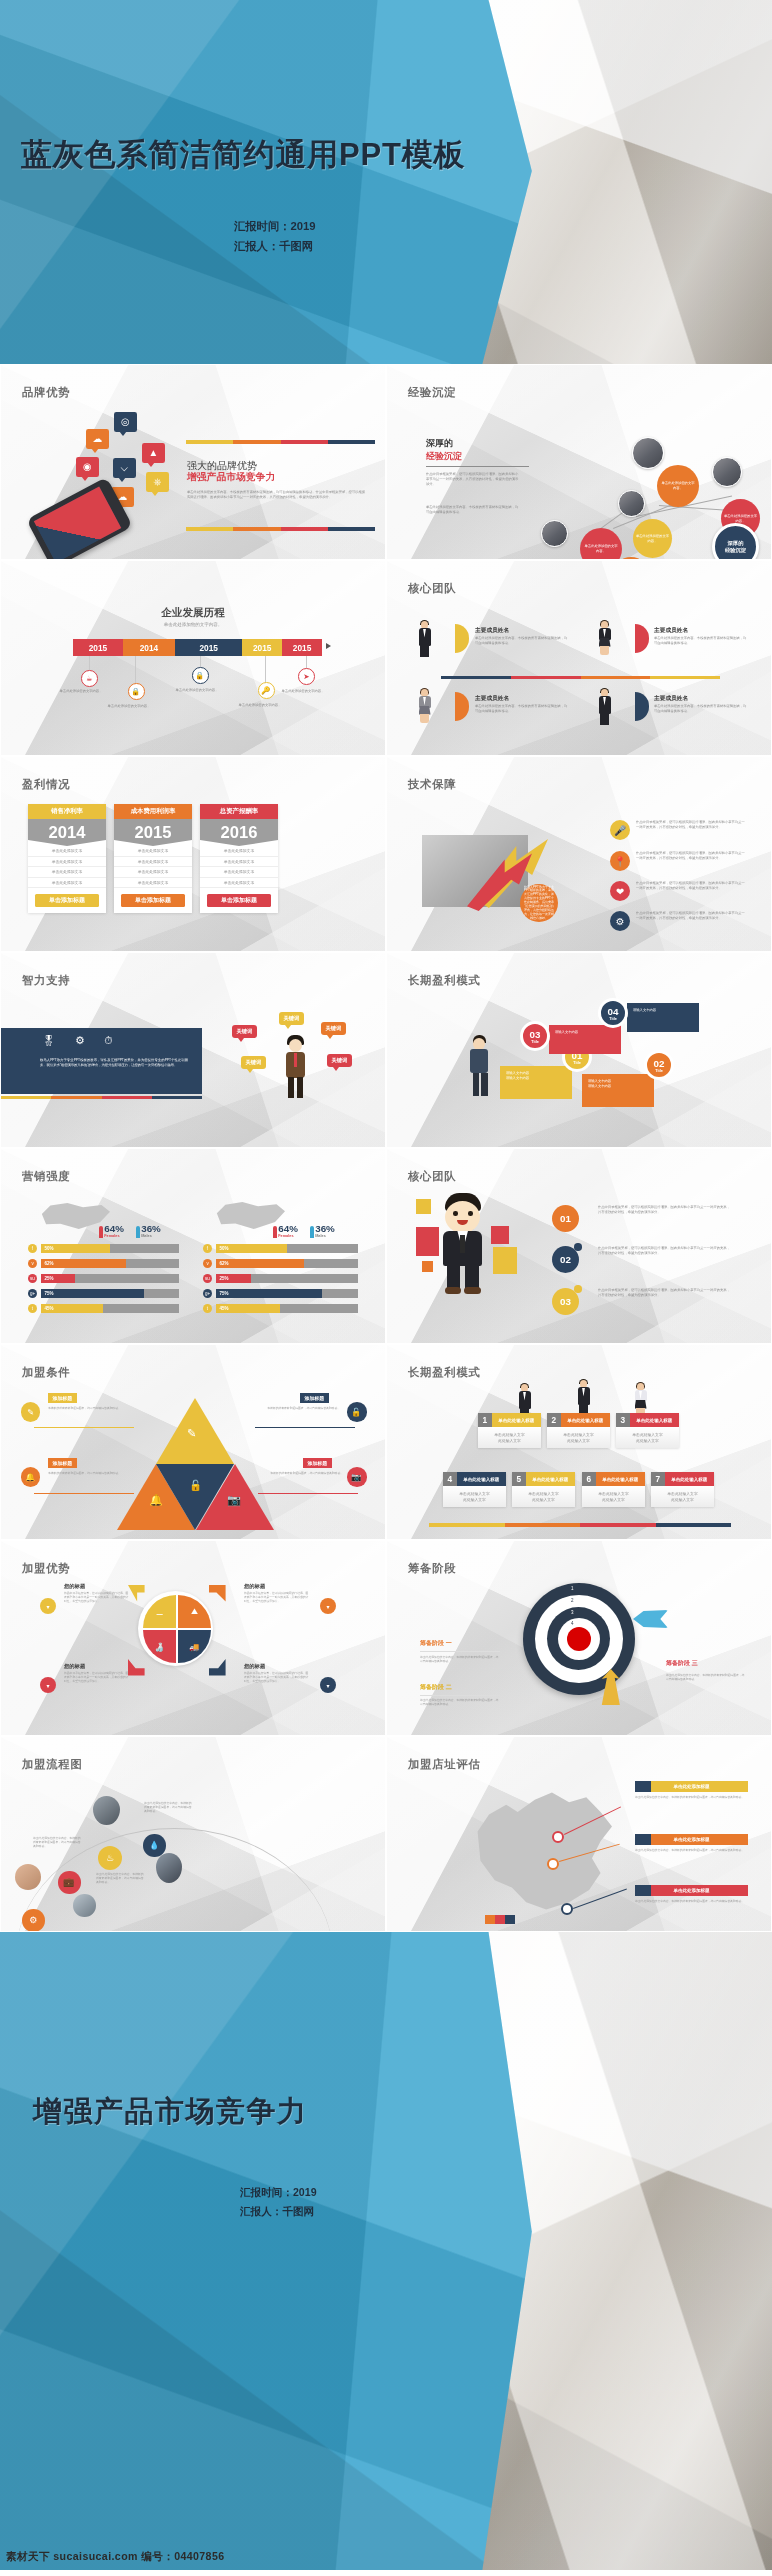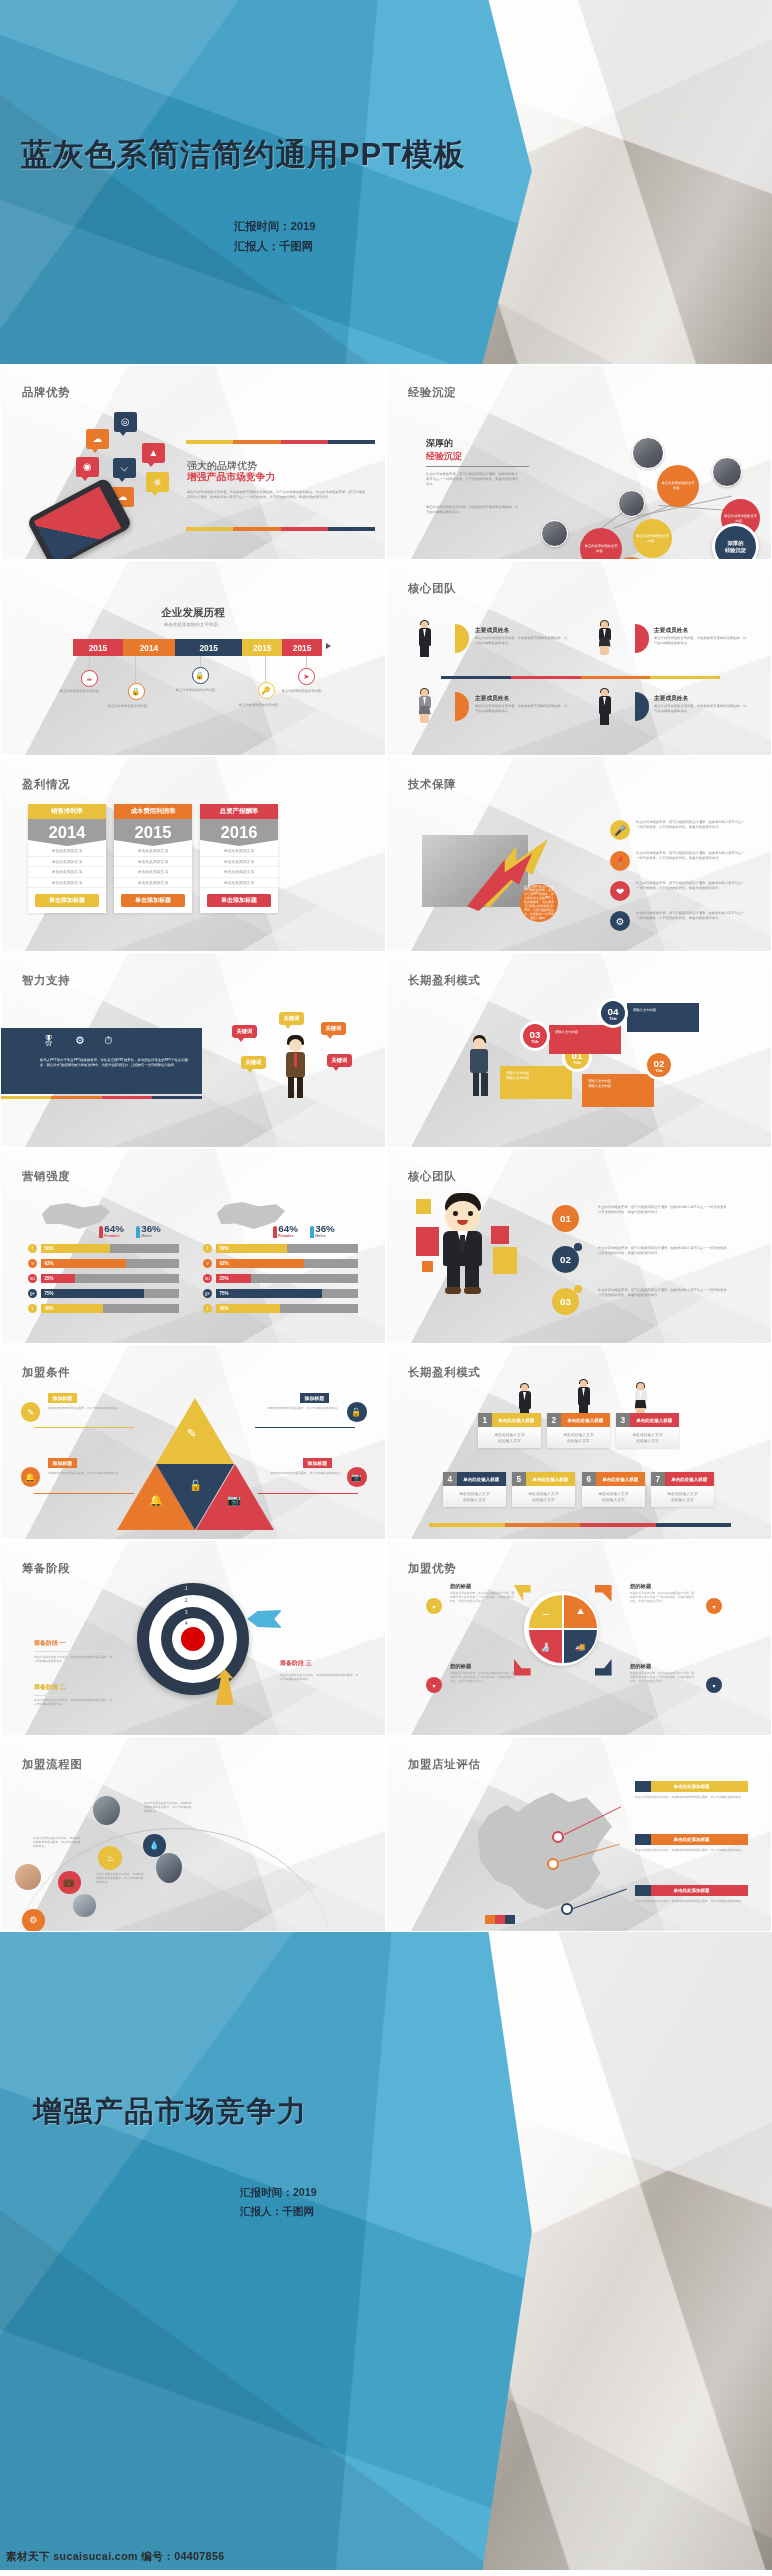--- a/index.html
+++ b/index.html
@@ -801,48 +801,20 @@
           <i class="c-yel"></i>
             <i class="c-org"></i>
             <i class="c-red"></i>
             <i class="c-nav"></i>
           </div>
       </div>
     </div>
 
     <div class="slide">
       <div class="bg"></div>
-      <div class="s-title">筹备阶段</div>
-      <div class="body">
-        <div class="ring" style="left:136px;top:42px;width:112px;height:112px;background:#2c3b4d;box-shadow:0 2.3px 6px rgba(0,0,0,.25)"></div>
-        <div class="ring" style="left:148px;top:54px;width:88px;height:88px;background:#fff"></div>
-        <div class="ring" style="left:160px;top:66px;width:63px;height:63px;background:#2c3b4d"></div>
-        <div class="ring" style="left:171px;top:77px;width:42px;height:42px;background:#fff"></div>
-        <div class="ring" style="left:180px;top:86px;width:24px;height:24px;background:#d80000"></div>
-        <div style="position:absolute;left:184px;top:45px;color:#fff;font-size:4.5px">1</div>
-        <div style="position:absolute;left:184px;top:57px;color:#2c3b4d;font-size:4.5px">2</div>
-        <div style="position:absolute;left:184px;top:69px;color:#fff;font-size:4.5px">3</div>
-        <div style="position:absolute;left:184px;top:80px;color:#2c3b4d;font-size:4.5px">4</div>
-
-        <div style="position:absolute;left:246px;top:69px;width:35px;height:18px;background:#4fb4dc;
-              clip-path:polygon(0 50%,30% 6%,100% 0,78% 50%,100% 100%,30% 94%);border-radius:2.3px"></div>
-        <div style="position:absolute;left:214px;top:128px;width:19.6px;height:36px;background:#e9b63a;
-              clip-path:polygon(50% 0,96% 28%,70% 24%,96% 100%,4% 100%,30% 24%,4% 28%);"></div>
-
-        <div style="position:absolute;left:33px;top:98px;font-size:6px;font-weight:bold;color:#e8792c;border-bottom:0.8px solid #ddd;padding-bottom:3px;width:80px">筹备阶段 一</div>
-        <div class="micro" style="position:absolute;left:33px;top:115px;width:80px">单击此处添加您的文字内容。本模板的所有素材和逻辑图表，均可自由编辑替换和移动。</div>
-        <div style="position:absolute;left:33px;top:142px;font-size:6px;font-weight:bold;color:#e0b01f;border-bottom:0.8px solid #ddd;padding-bottom:3px;width:80px">筹备阶段 二</div>
-        <div class="micro" style="position:absolute;left:33px;top:158px;width:80px">单击此处添加您的文字内容。本模板的所有素材和逻辑图表，均可自由编辑替换和移动。</div>
-        <div style="position:absolute;left:279px;top:118px;font-size:6px;font-weight:bold;color:#d9414a">筹备阶段 三</div>
-        <div class="micro" style="position:absolute;left:279px;top:133px;width:80px">单击此处添加您的文字内容。本模板的所有素材和逻辑图表，均可自由编辑替换和移动。</div>
-      </div>
-    </div>
-
-    <div class="slide">
-      <div class="bg"></div>
       <div class="s-title">加盟优势</div>
       <div class="body">
         <div style="position:absolute;left:137px;top:50px;width:75px;height:75px;border-radius:50%;background:#fff;box-shadow:0 0.8px 3.8px rgba(0,0,0,.16)"></div>
         <div style="position:absolute;left:142px;top:54px;width:33px;height:33px;background:#e9c03c;border-radius:33px 0 0 0;display:flex;align-items:center;justify-content:center;color:#fff;font-size:8.3px">⚊</div>
         <div style="position:absolute;left:177px;top:54px;width:33px;height:33px;background:#e8792c;border-radius:0 33px 0 0;display:flex;align-items:center;justify-content:center;color:#fff;font-size:8.3px">⛰</div>
         <div style="position:absolute;left:142px;top:89px;width:33px;height:33px;background:#d9414a;border-radius:0 0 0 33px;display:flex;align-items:center;justify-content:center;color:#fff;font-size:8.3px">🍶</div>
         <div style="position:absolute;left:177px;top:89px;width:33px;height:33px;background:#2c4460;border-radius:0 0 33px 0;display:flex;align-items:center;justify-content:center;color:#fff;font-size:8.3px">🚚</div>
 
         <div style="position:absolute;left:127px;top:44px;width:16.6px;height:16.6px;background:#e9c03c;clip-path:polygon(0 0,100% 0,100% 45%,55% 45%,55% 100%)"></div>
         <div style="position:absolute;left:208px;top:44px;width:16.6px;height:16.6px;background:#e8792c;clip-path:polygon(0 0,100% 0,100% 100%,45% 45%,0 45%)"></div>
@@ -854,20 +826,48 @@
         <div class="micro" style="position:absolute;left:63px;top:51px;width:66px">作品中目录框架完整，您可以根据实际进行增添。图表类型和小章节均是一一对应的关系，具有很强的针对性，希望为您的演示加分。</div>
         <div class="ic c-red" style="left:39px;top:136px;width:16px;height:16px;font-size:6px">▾</div>
         <div style="position:absolute;left:63px;top:122px;font-size:5.3px;font-weight:bold;color:#3b3b3b">您的标题</div>
         <div class="micro" style="position:absolute;left:63px;top:131px;width:66px">作品中目录框架完整，您可以根据实际进行增添。图表类型和小章节均是一一对应的关系，具有很强的针对性，希望为您的演示加分。</div>
         <div class="ic c-org" style="left:319px;top:57px;width:16px;height:16px;font-size:6px">▾</div>
         <div style="position:absolute;left:243px;top:42px;font-size:5.3px;font-weight:bold;color:#3b3b3b">您的标题</div>
         <div class="micro" style="position:absolute;left:243px;top:51px;width:66px">作品中目录框架完整，您可以根据实际进行增添。图表类型和小章节均是一一对应的关系，具有很强的针对性，希望为您的演示加分。</div>
         <div class="ic c-nav" style="left:319px;top:136px;width:16px;height:16px;font-size:6px">▾</div>
         <div style="position:absolute;left:243px;top:122px;font-size:5.3px;font-weight:bold;color:#3b3b3b">您的标题</div>
         <div class="micro" style="position:absolute;left:243px;top:131px;width:66px">作品中目录框架完整，您可以根据实际进行增添。图表类型和小章节均是一一对应的关系，具有很强的针对性，希望为您的演示加分。</div>
+      </div>
+    </div>
+
+    <div class="slide">
+      <div class="bg"></div>
+      <div class="s-title">筹备阶段</div>
+      <div class="body">
+        <div class="ring" style="left:136px;top:42px;width:112px;height:112px;background:#2c3b4d;box-shadow:0 2.3px 6px rgba(0,0,0,.25)"></div>
+        <div class="ring" style="left:148px;top:54px;width:88px;height:88px;background:#fff"></div>
+        <div class="ring" style="left:160px;top:66px;width:63px;height:63px;background:#2c3b4d"></div>
+        <div class="ring" style="left:171px;top:77px;width:42px;height:42px;background:#fff"></div>
+        <div class="ring" style="left:180px;top:86px;width:24px;height:24px;background:#d80000"></div>
+        <div style="position:absolute;left:184px;top:45px;color:#fff;font-size:4.5px">1</div>
+        <div style="position:absolute;left:184px;top:57px;color:#2c3b4d;font-size:4.5px">2</div>
+        <div style="position:absolute;left:184px;top:69px;color:#fff;font-size:4.5px">3</div>
+        <div style="position:absolute;left:184px;top:80px;color:#2c3b4d;font-size:4.5px">4</div>
+
+        <div style="position:absolute;left:246px;top:69px;width:35px;height:18px;background:#4fb4dc;
+              clip-path:polygon(0 50%,30% 6%,100% 0,78% 50%,100% 100%,30% 94%);border-radius:2.3px"></div>
+        <div style="position:absolute;left:214px;top:128px;width:19.6px;height:36px;background:#e9b63a;
+              clip-path:polygon(50% 0,96% 28%,70% 24%,96% 100%,4% 100%,30% 24%,4% 28%);"></div>
+
+        <div style="position:absolute;left:33px;top:98px;font-size:6px;font-weight:bold;color:#e8792c;border-bottom:0.8px solid #ddd;padding-bottom:3px;width:80px">筹备阶段 一</div>
+        <div class="micro" style="position:absolute;left:33px;top:115px;width:80px">单击此处添加您的文字内容。本模板的所有素材和逻辑图表，均可自由编辑替换和移动。</div>
+        <div style="position:absolute;left:33px;top:142px;font-size:6px;font-weight:bold;color:#e0b01f;border-bottom:0.8px solid #ddd;padding-bottom:3px;width:80px">筹备阶段 二</div>
+        <div class="micro" style="position:absolute;left:33px;top:158px;width:80px">单击此处添加您的文字内容。本模板的所有素材和逻辑图表，均可自由编辑替换和移动。</div>
+        <div style="position:absolute;left:279px;top:118px;font-size:6px;font-weight:bold;color:#d9414a">筹备阶段 三</div>
+        <div class="micro" style="position:absolute;left:279px;top:133px;width:80px">单击此处添加您的文字内容。本模板的所有素材和逻辑图表，均可自由编辑替换和移动。</div>
       </div>
     </div>
 
     <div class="slide">
       <div class="bg"></div>
       <div class="s-title">加盟流程图</div>
       <div class="body">
         <div style="position:absolute;left:15px;top:91px;width:317px;height:128px;border-top:0.8px solid #c4c4c4;border-radius:50% 50% 0 0/100% 100% 0 0;"></div>
         <div class="fc" style="left:13.6px;top:127px;width:26px;height:26px;background:linear-gradient(140deg,#e0b79a,#b98a6a)"></div>
         <div class="fc" style="left:21px;top:172px;width:22.6px;height:22.6px;background:#e8792c;display:flex;align-items:center;justify-content:center;color:#fff;font-size:9px">⚙</div>

